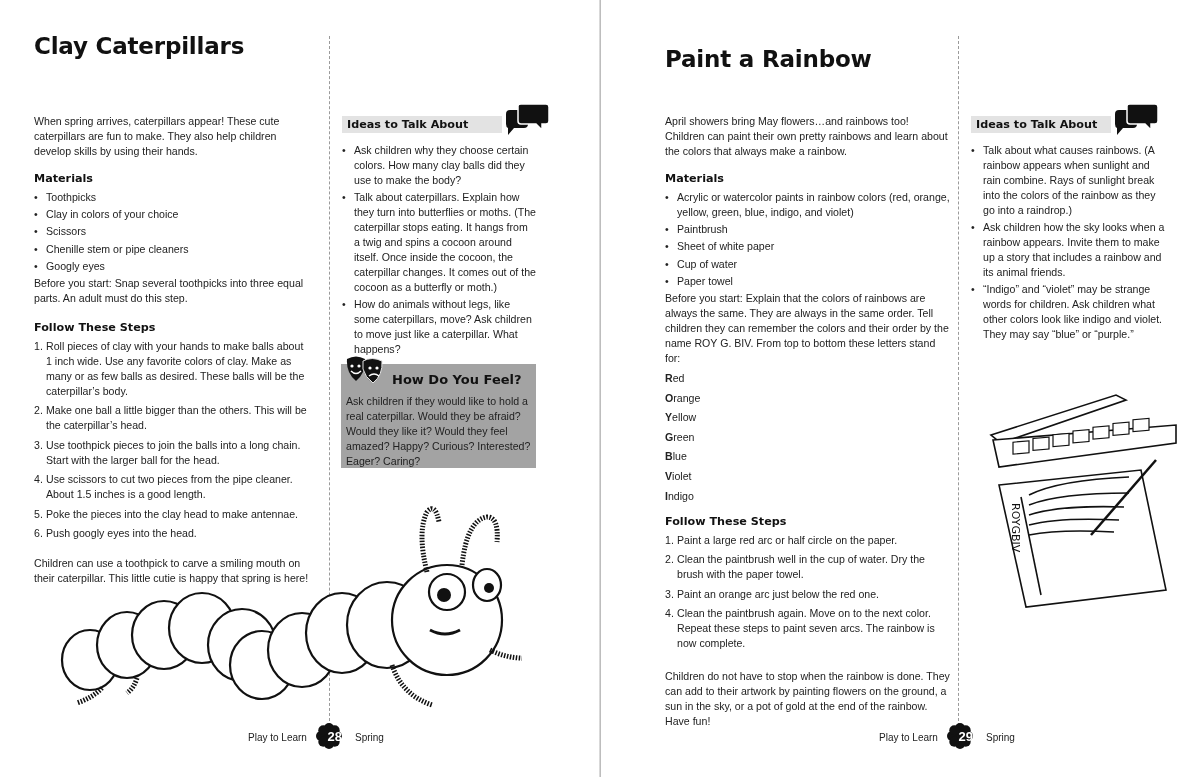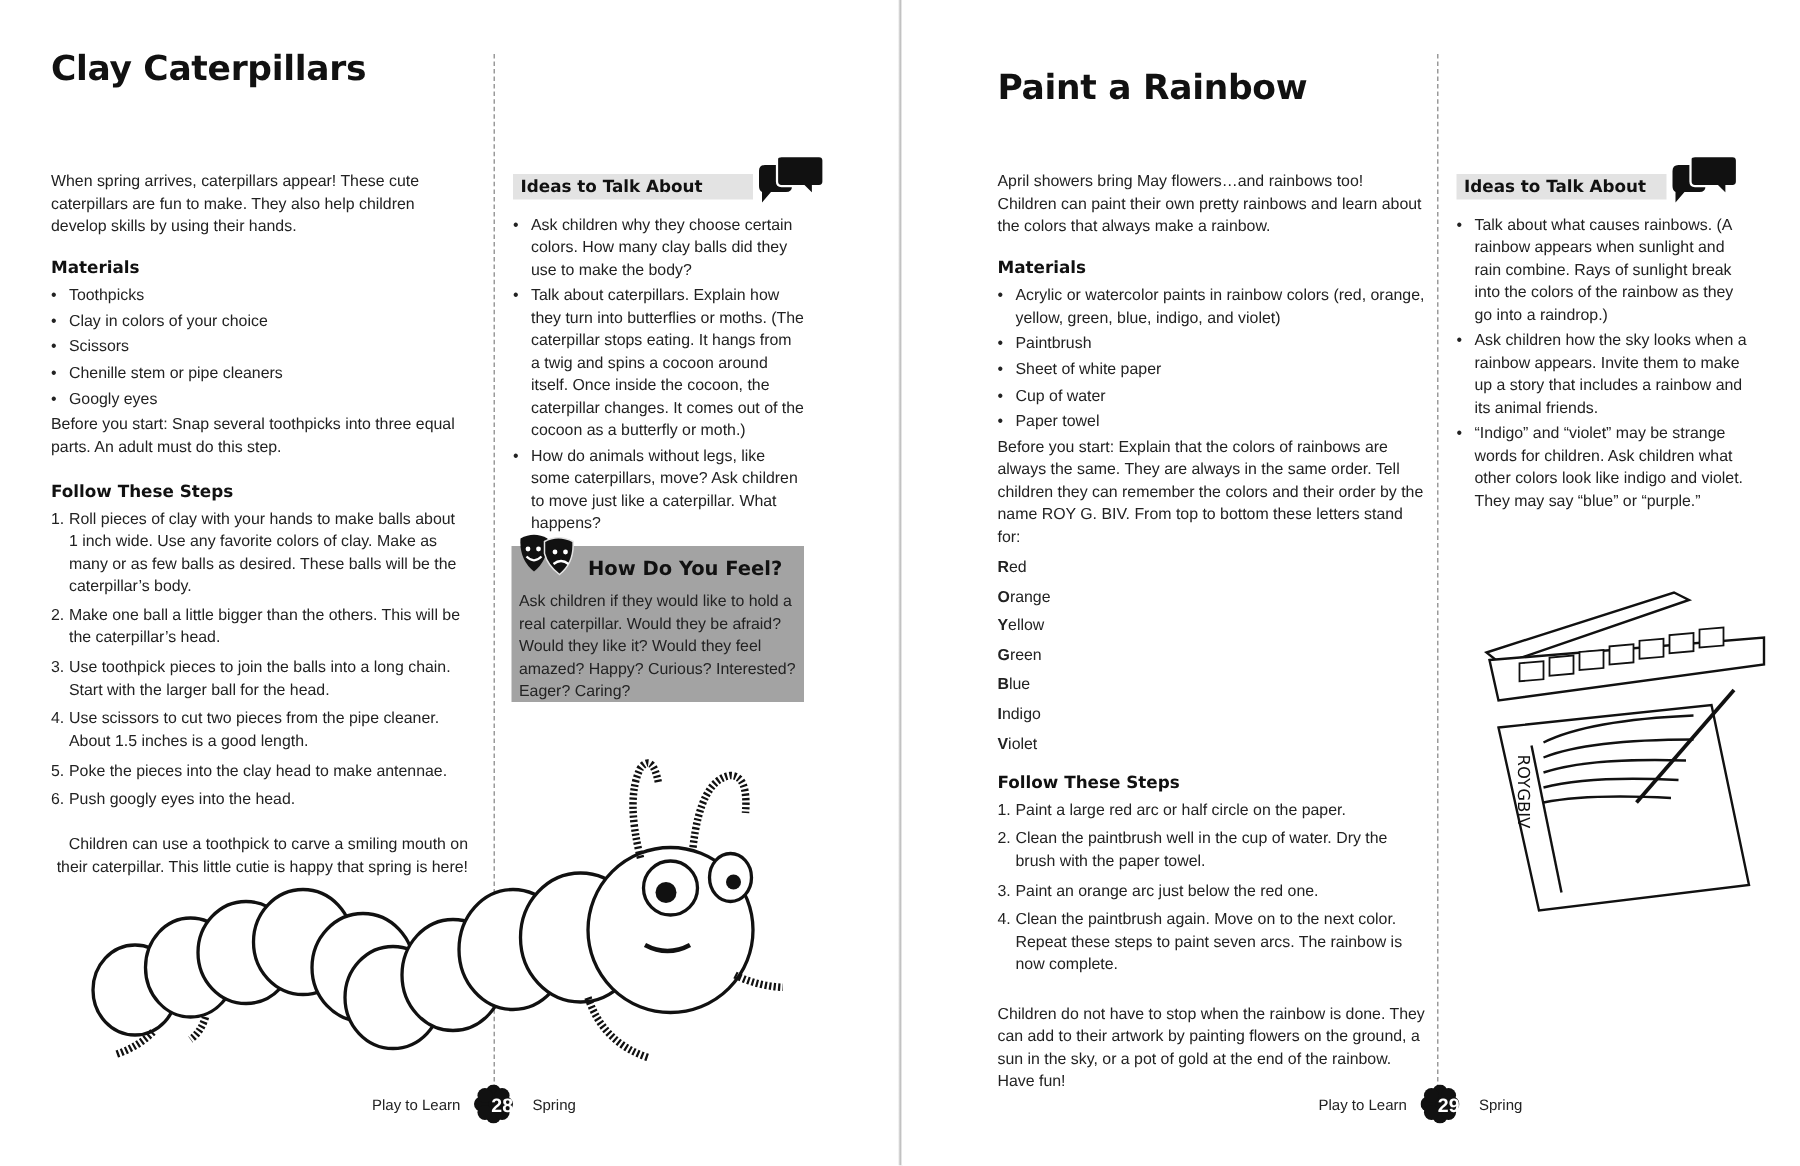--- a/index.html
+++ b/index.html
@@ -70,21 +70,21 @@
 
     <div class="h-section" style="margin-top:14px;">Follow These Steps</div>
     <ol class="steps">
       <li><span class="num">1.</span><span>Roll pieces of clay with your hands to make balls about 1 inch wide. Use any favorite colors of clay. Make as many or as few balls as desired. These balls will be the caterpillar’s body.</span></li>
       <li><span class="num">2.</span><span>Make one ball a little bigger than the others. This will be the caterpillar’s head.</span></li>
       <li><span class="num">3.</span><span>Use toothpick pieces to join the balls into a long chain. Start with the larger ball for the head.</span></li>
       <li><span class="num">4.</span><span>Use scissors to cut two pieces from the pipe cleaner. About 1.5 inches is a good length.</span></li>
       <li><span class="num">5.</span><span>Poke the pieces into the clay head to make antennae.</span></li>
       <li><span class="num">6.</span><span>Push googly eyes into the head.</span></li>
     </ol>
-    <p style="margin-top:15px;text-align:right;">Children can use a toothpick to carve a smiling mouth on their caterpillar. This little cutie is happy that spring is here!</p>
+    <p style="margin-top:15px;">Children can use a toothpick to carve a smiling mouth on their caterpillar. This little cutie is happy that spring is here!</p>
   </div>
 
   <div class="sidebar body-text" style="left:342px; top:116px; width:194px;">
     <div class="ideas-head">
       <span>Ideas to Talk About</span>
       <svg class="chat-icon" viewBox="0 0 46 34">
         <path d="M2 10 q0-4 4-4 h14 q4 0 4 4 v10 q0 4-4 4 h-10 l-6 7 v-7 q-2-1-2-4z" fill="#111"></path>
         <path d="M14 2 q0-2 3-2 h25 q3 0 3 3 v14 q0 3-3 3 h-4 l0 6 -6-6 h-15 q-3 0-3-3z" fill="#111" stroke="#fff" stroke-width="1.5"></path>
       </svg>
     </div>
@@ -179,22 +179,22 @@
       <li>Paper towel</li>
     </ul>
     <p style="margin-top:2px;">Before you start: Explain that the colors of rainbows are always the same. They are always in the same order. Tell children they can remember the colors and their order by the name ROY G. BIV. From top to bottom these letters stand for:</p>
 
     <div class="color-list" style="margin-top:5px;">
       <div><b>R</b><span>ed</span></div>
       <div><b>O</b><span>range</span></div>
       <div><b>Y</b><span>ellow</span></div>
       <div><b>G</b><span>reen</span></div>
       <div><b>B</b><span>lue</span></div>
+      <div><b>V</b><span>iolet</span></div>
       <div><b>I</b><span>ndigo</span></div>
-      <div><b>V</b><span>iolet</span></div>
     </div>
 
     <div class="h-section" style="margin-top:10px;">Follow These Steps</div>
     <ol class="steps">
       <li><span class="num">1.</span><span>Paint a large red arc or half circle on the paper.</span></li>
       <li><span class="num">2.</span><span>Clean the paintbrush well in the cup of water. Dry the brush with the paper towel.</span></li>
       <li><span class="num">3.</span><span>Paint an orange arc just below the red one.</span></li>
       <li><span class="num">4.</span><span>Clean the paintbrush again. Move on to the next color. Repeat these steps to paint seven arcs. The rainbow is now complete.</span></li>
     </ol>
     <p style="margin-top:18px;">Children do not have to stop when the rainbow is done. They can add to their artwork by painting flowers on the ground, a sun in the sky, or a pot of gold at the end of the rainbow. Have fun!</p>

